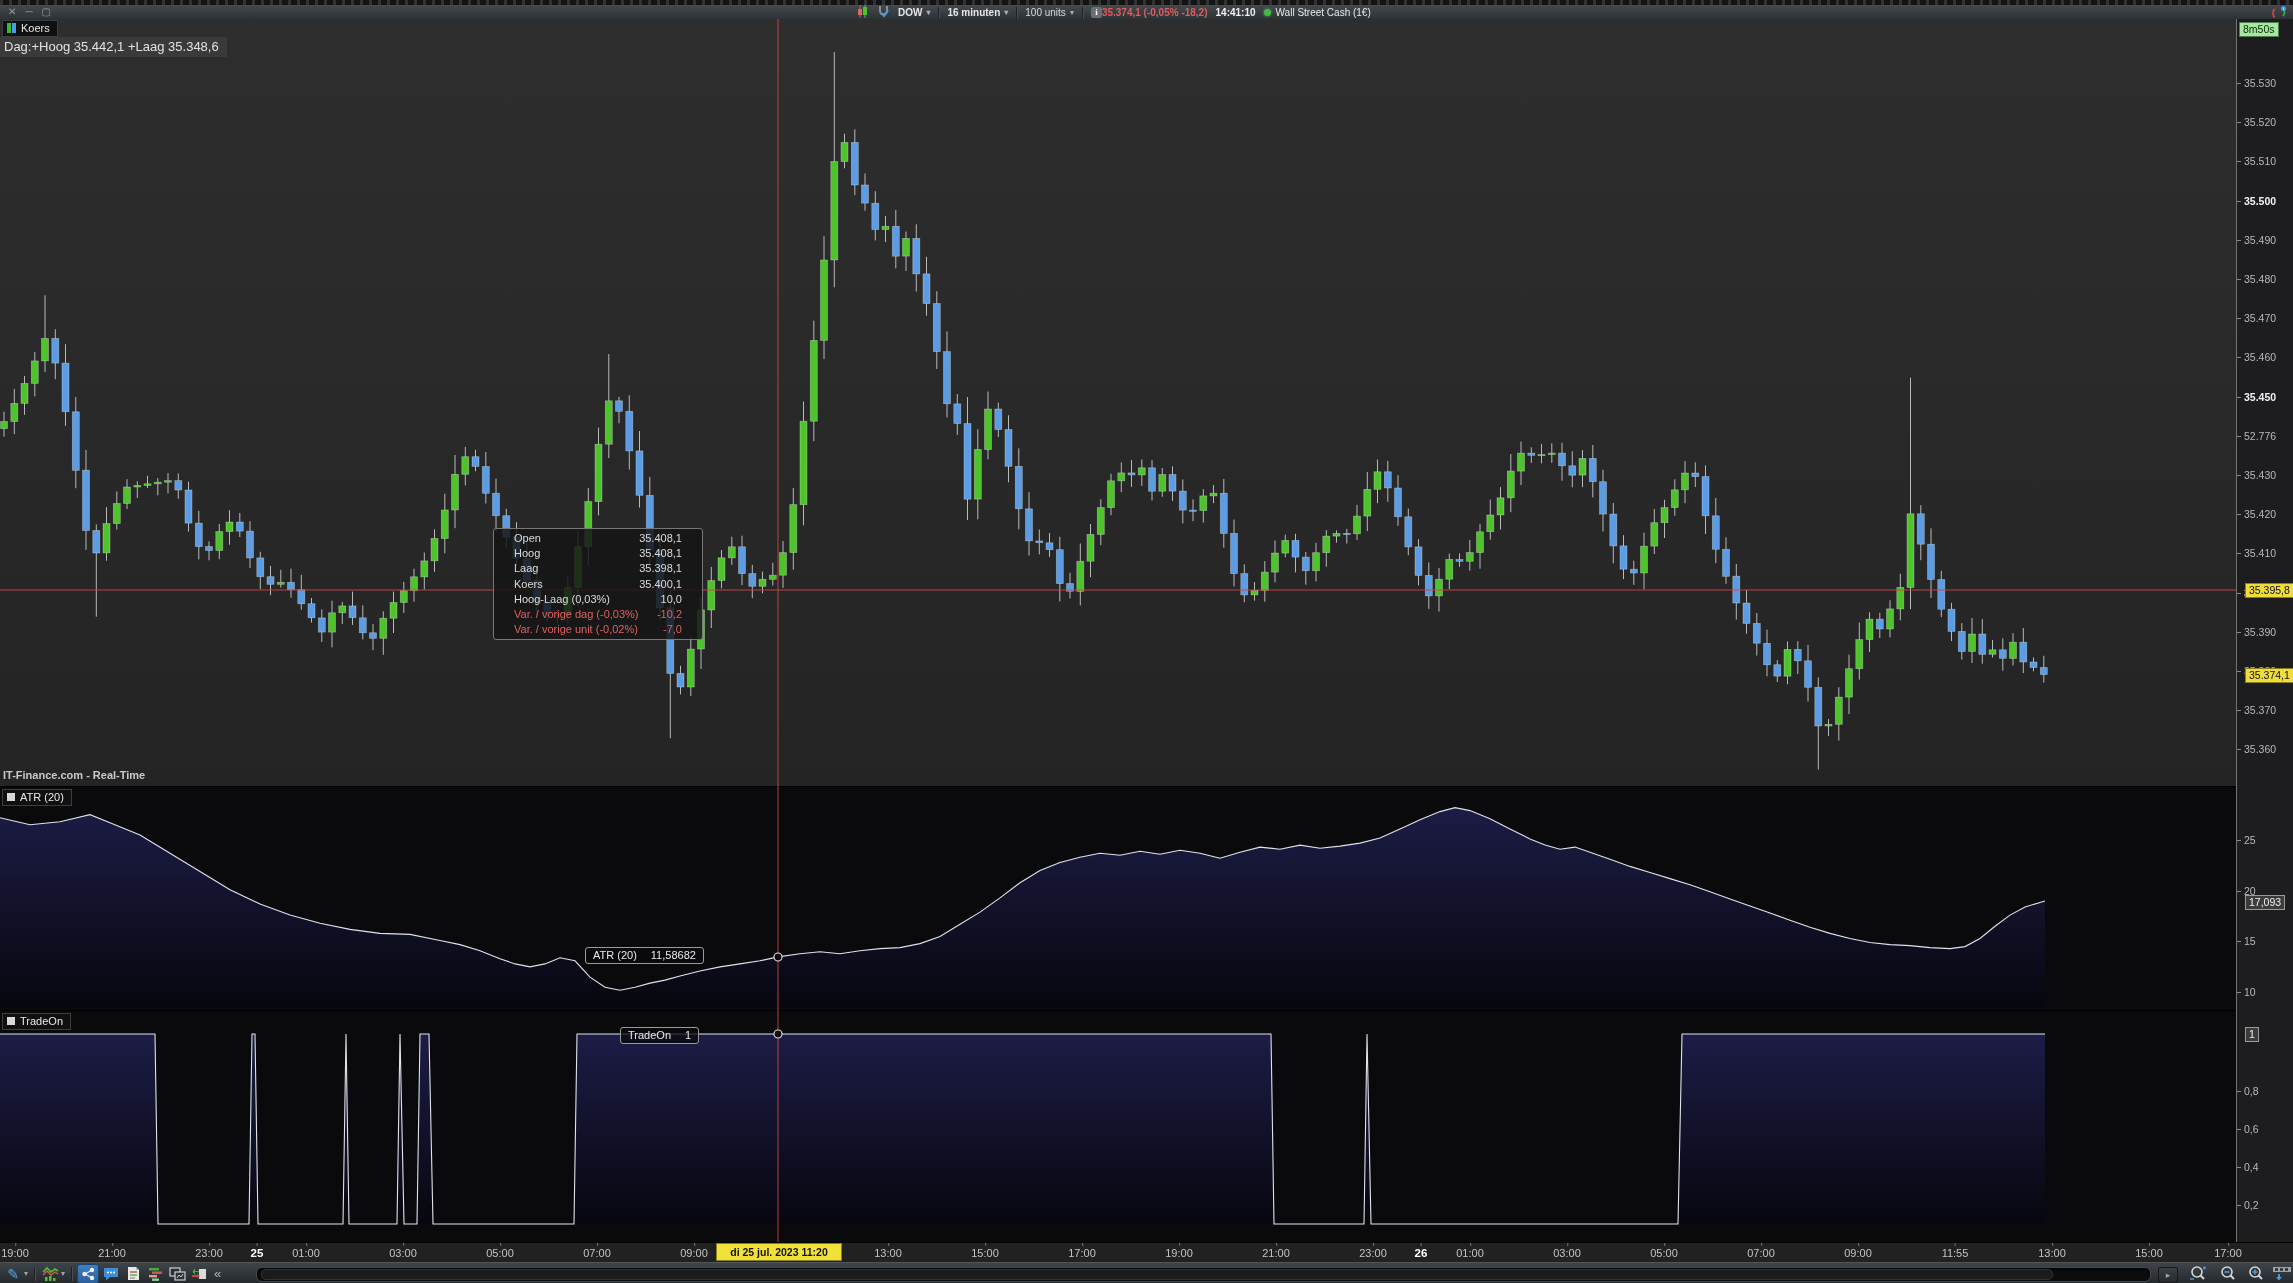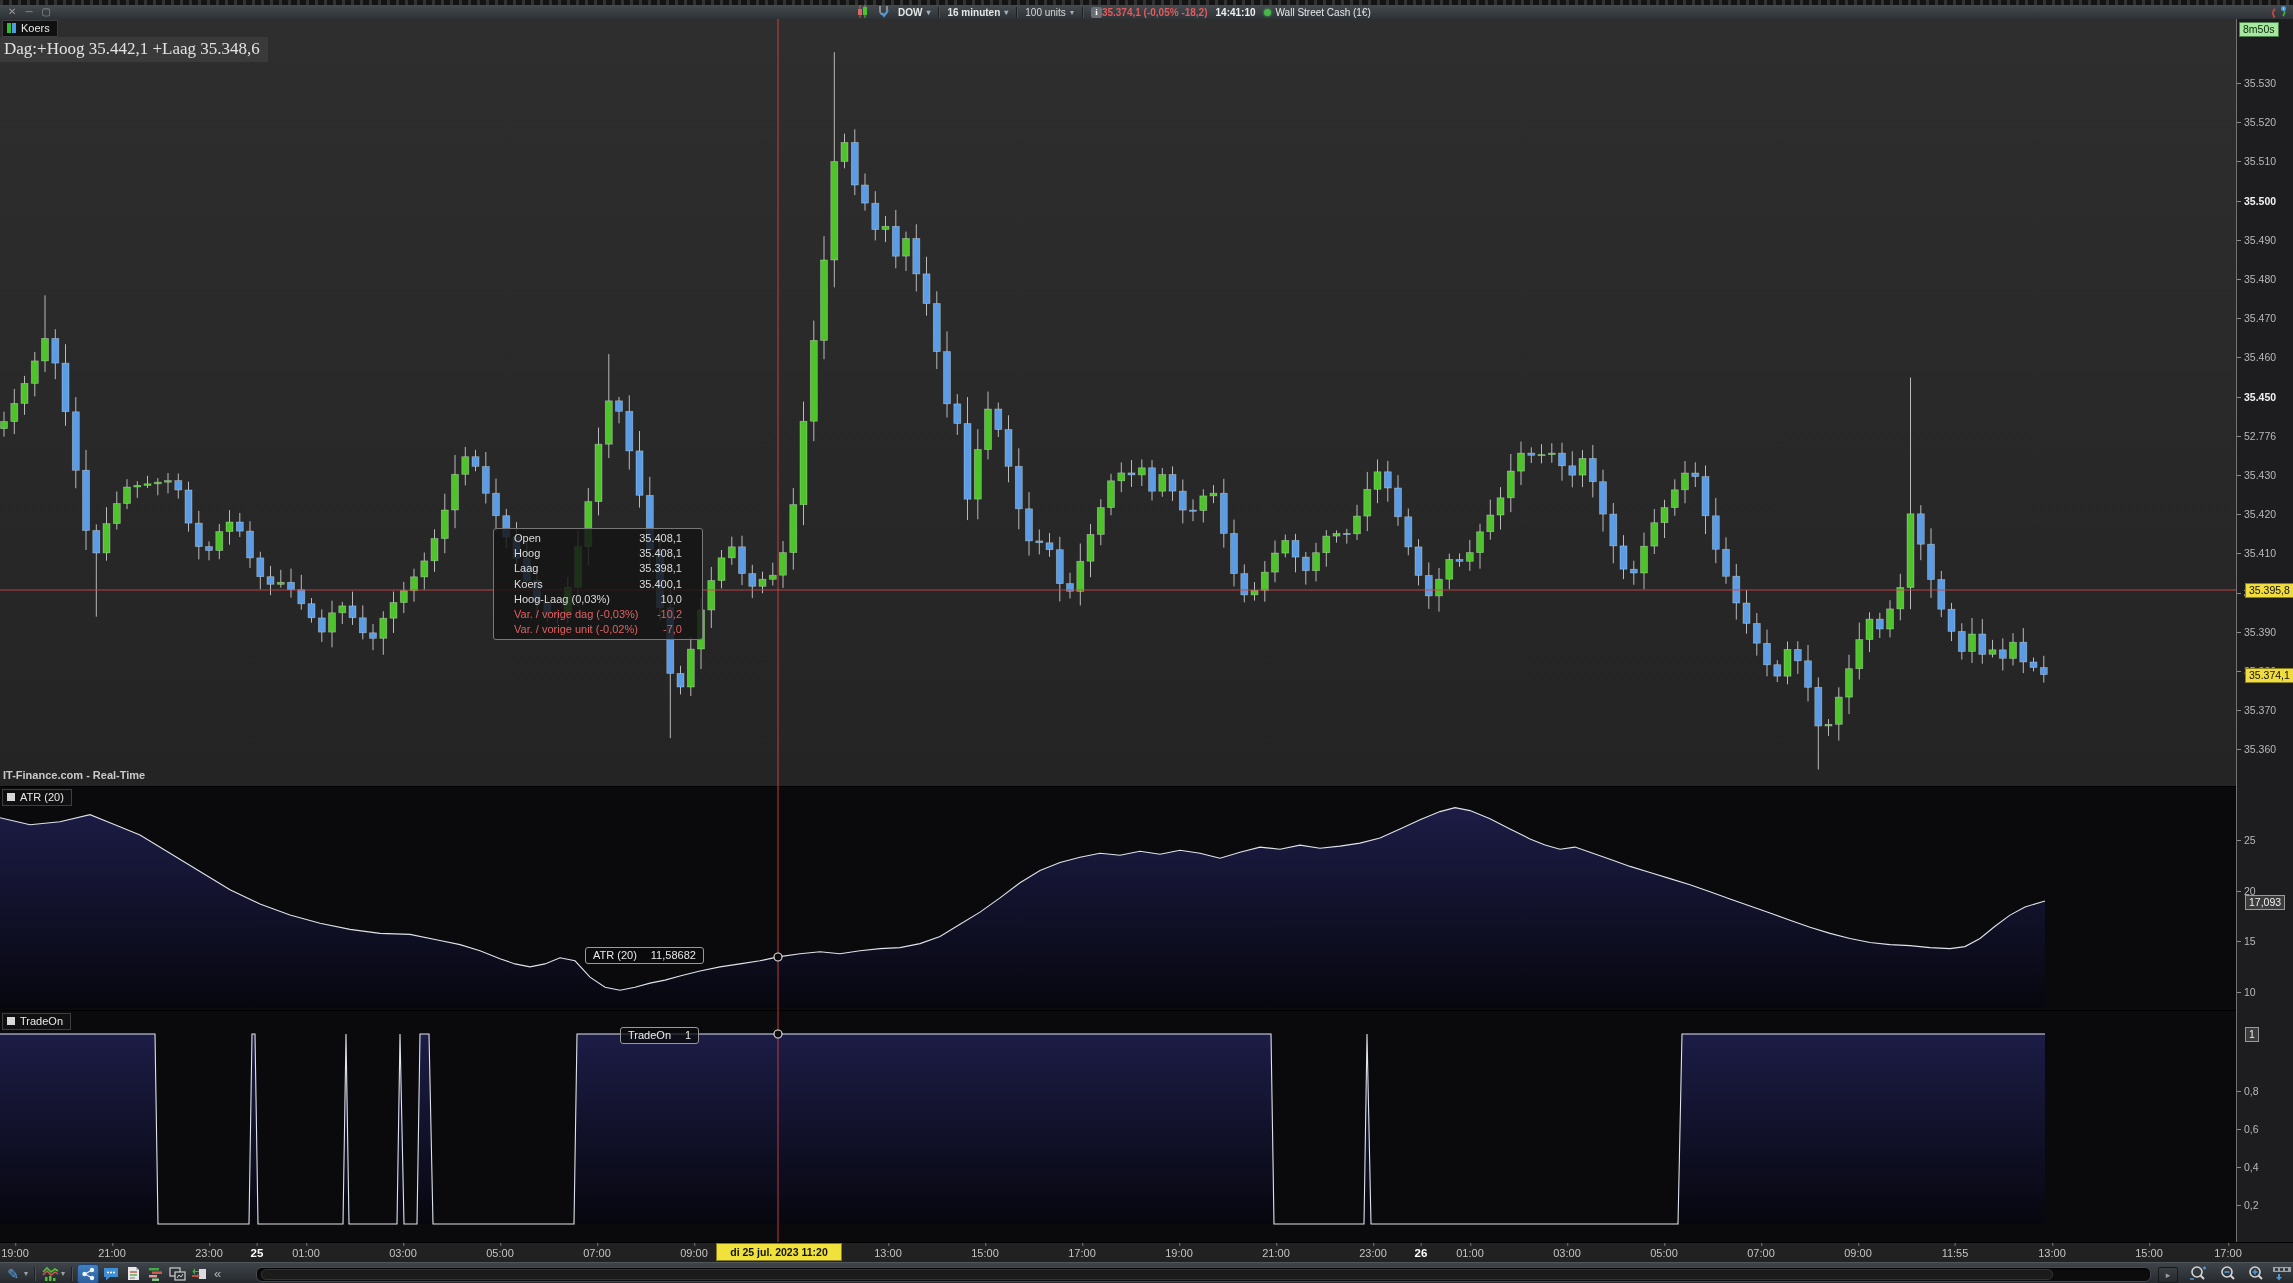--- a/index.html
+++ b/index.html
@@ -29,22 +29,22 @@
   .panel-ind{position:absolute;left:0;width:2236px;background:#0a0a0c;border-top:1px solid #000;}
   .panel-atr{top:786px;height:224px;}
   .panel-tradeon{top:1010px;height:232px;}
   #plot{position:absolute;left:0;top:0;width:2293px;height:1242px;pointer-events:none;z-index:5;}
   
   .tab{position:absolute;display:flex;align-items:center;gap:5px;background:#101010;border:1px solid #3e3e3e;
     color:#e8e8e8;font-size:11px;padding:1px 7px 2px 4px;z-index:6;}
   .tab .swatch{width:8px;height:8px;background:#d8d8d8;display:inline-block;}
   .koers-ic{display:inline-flex;gap:1px;}
   .koers-ic i{width:4px;height:10px;display:inline-block;}
-  .dayrange{position:absolute;left:0;top:37px;background:#3a3a3a;color:#e2e2e2;font-size:17px;
-    padding:2px 8px 3px 4px;z-index:6;white-space:nowrap;font-family:Liberation Serif, serif;}
+  .dayrange{position:absolute;left:0;top:37px;background:#3a3a3a;color:#e2e2e2;font-size:13px;
+    padding:2px 8px 3px 4px;z-index:6;white-space:nowrap;}
   .watermark{position:absolute;left:3px;top:769px;color:#c9c9c9;font-weight:bold;font-size:11px;z-index:6;}
   .tooltip{position:absolute;left:493px;top:528px;width:208px;background:rgba(20,20,20,.84);
     border:1px solid #787878;border-radius:3px;z-index:7;font-size:11px;color:#dcdcdc;padding:2px 0;}
   .tt-row{display:flex;justify-content:space-between;padding:1px 20px;line-height:13.2px;white-space:nowrap;}
   .tt-row.red{color:#e06060;}
   .ind-tip{position:absolute;background:rgba(10,10,12,.75);border:1px solid #9a9a9a;border-radius:3px;
     color:#e8e8e8;font-size:11px;padding:0 7px;height:15px;line-height:15px;z-index:7;white-space:nowrap;}
   .ind-tip b{font-weight:normal;margin-left:14px;}
   
   .right-axis{position:absolute;left:2236px;top:19px;width:57px;height:1223px;background:#1d1d1f;

